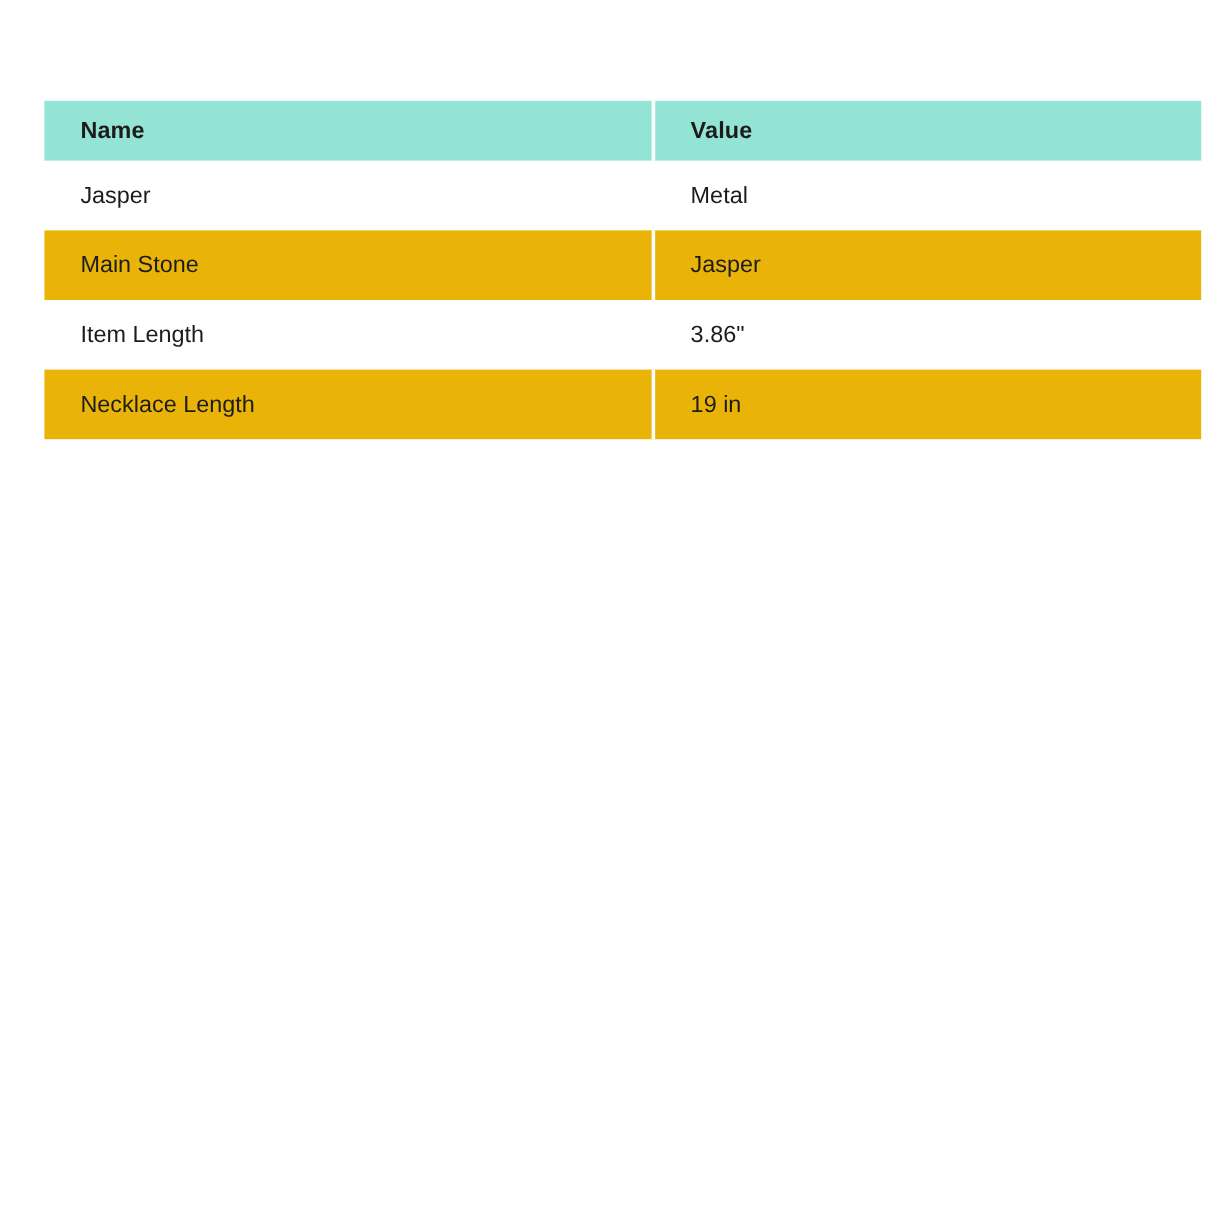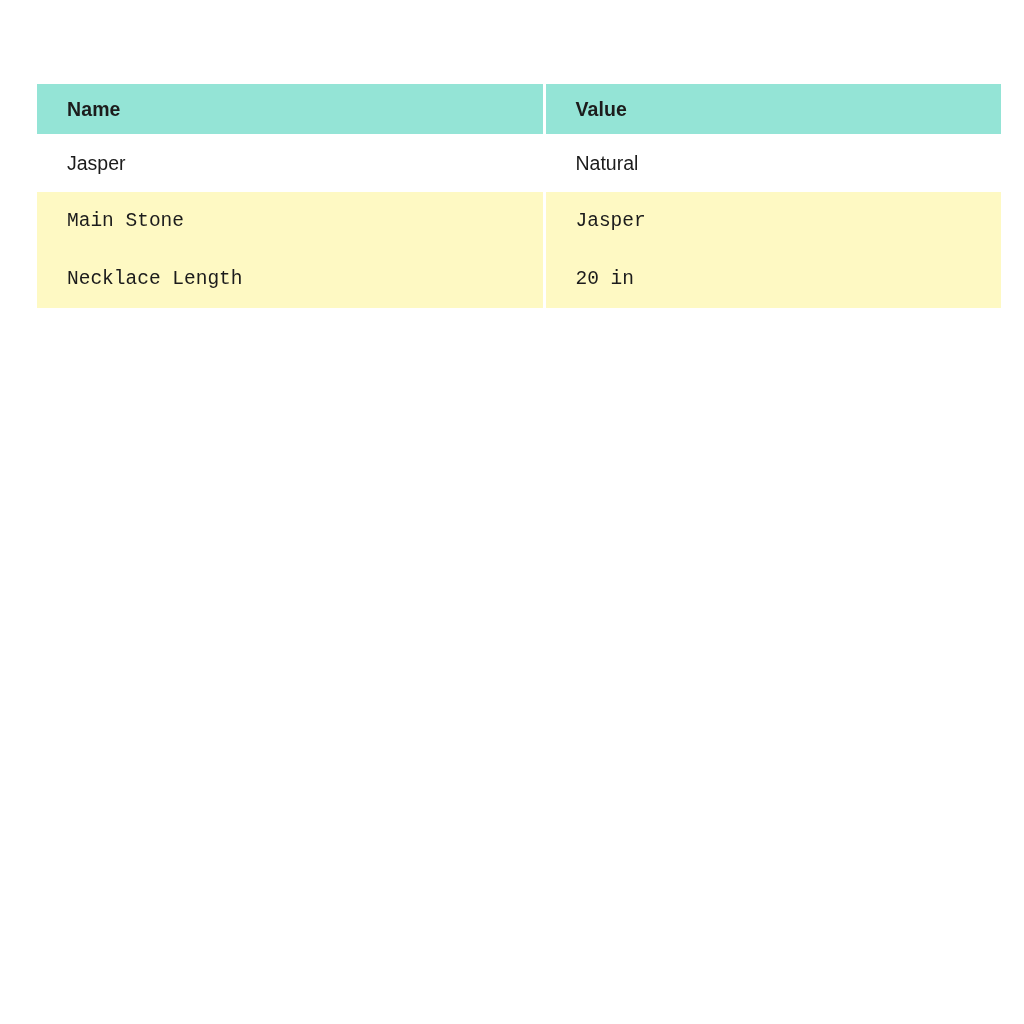--- a/index.html
+++ b/index.html
@@ -41,46 +41,49 @@
   }
   .spec-table thead th.col-name {
     border-right: 3px solid #ffffff;
   }
   .spec-table tbody td {
     height: 58px;
     font-weight: 400;
     background: #ffffff;
   }
   .spec-table tbody tr.stripe td {
-    background: #fef9c3;
-    font-family: Liberation Mono, monospace;
+    background: #eab308;
   }
   .spec-table tbody td.cell-name {
     border-right: 3px solid #ffffff;
   }
 </style>
 </head>
 <body>
 
 <div class="page">
   <table class="spec-table">
     <thead>
       <tr>
         <th class="col-name">Name</th>
         <th class="col-value">Value</th>
       </tr>
     </thead>
     <tbody>
       <tr>
         <td class="cell-name">Jasper</td>
-        <td class="cell-value">Natural</td>
+        <td class="cell-value">Metal</td>
       </tr>
       <tr class="stripe">
         <td class="cell-name">Main Stone</td>
         <td class="cell-value">Jasper</td>
       </tr>
+      <tr>
+        <td class="cell-name">Item Length</td>
+        <td class="cell-value">3.86"</td>
+      </tr>
       <tr class="stripe">
         <td class="cell-name">Necklace Length</td>
-        <td class="cell-value">20 in</td>
+        <td class="cell-value">19 in</td>
       </tr>
     </tbody>
   </table>
 </div>
 
 </body></html>

